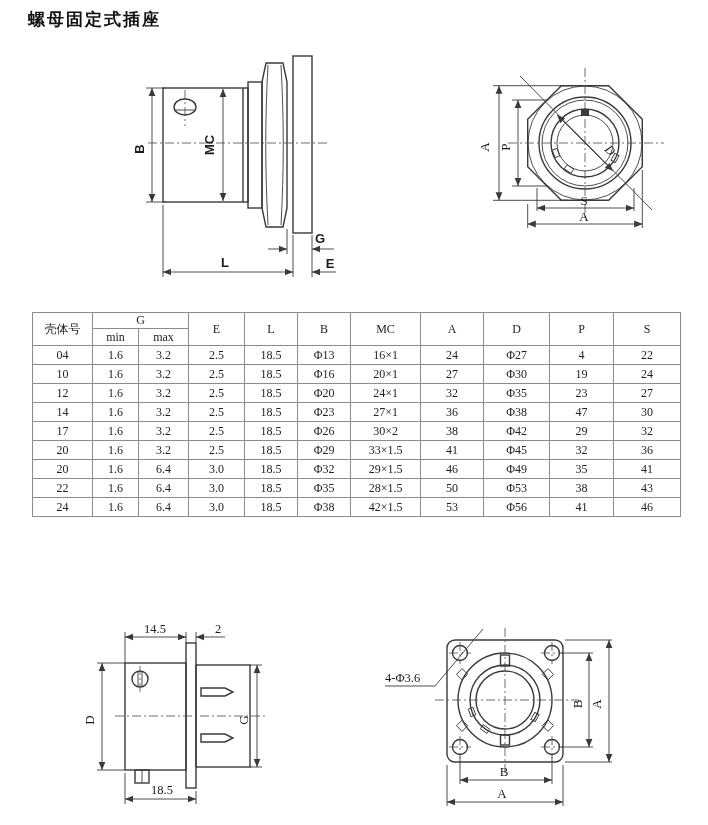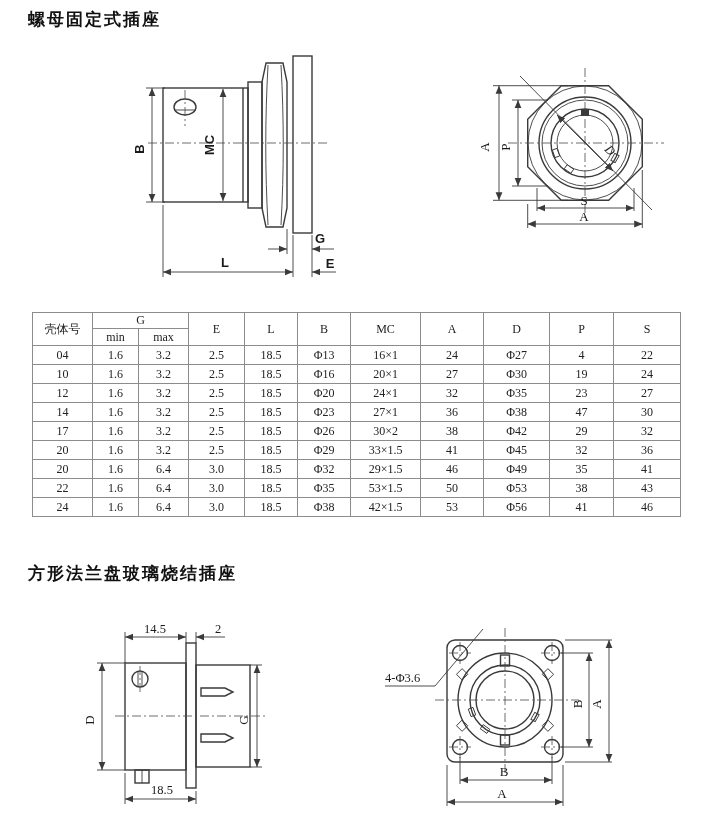--- a/index.html
+++ b/index.html
@@ -255,21 +255,21 @@
           <td>35</td>
           <td>41</td>
         </tr>
         <tr>
           <td>22</td>
           <td>1.6</td>
           <td>6.4</td>
           <td>3.0</td>
           <td>18.5</td>
           <td>Φ35</td>
-          <td>53×1.5</td>
+          <td>28×1.5</td>
           <td>50</td>
           <td>Φ53</td>
           <td>38</td>
           <td>43</td>
         </tr>
         <tr>
           <td>24</td>
           <td>1.6</td>
           <td>6.4</td>
           <td>3.0</td>
@@ -277,21 +277,20 @@
           <td>Φ38</td>
           <td>42×1.5</td>
           <td>53</td>
           <td>Φ56</td>
           <td>41</td>
           <td>46</td>
         </tr>
       </tbody>
   </table>
 
-  <div id="title2" class="sec-title">方形法兰盘玻璃烧结插座</div>
 
   <svg id="sv3" width="245" height="217" viewBox="0 0 245 217">
     <defs>
       <marker id="m3" viewBox="0 0 10 10" refX="10" refY="5" markerWidth="9" markerHeight="9" orient="auto-start-reverse">
         <path d="M0,0.8 L10,5 L0,9.2 Z" fill="#3a3a3a"></path>
       </marker>
     </defs>
 
     <rect class="ol" x="70" y="55" width="61" height="107"></rect>
     <rect class="ol" x="131" y="35" width="10" height="145"></rect>

